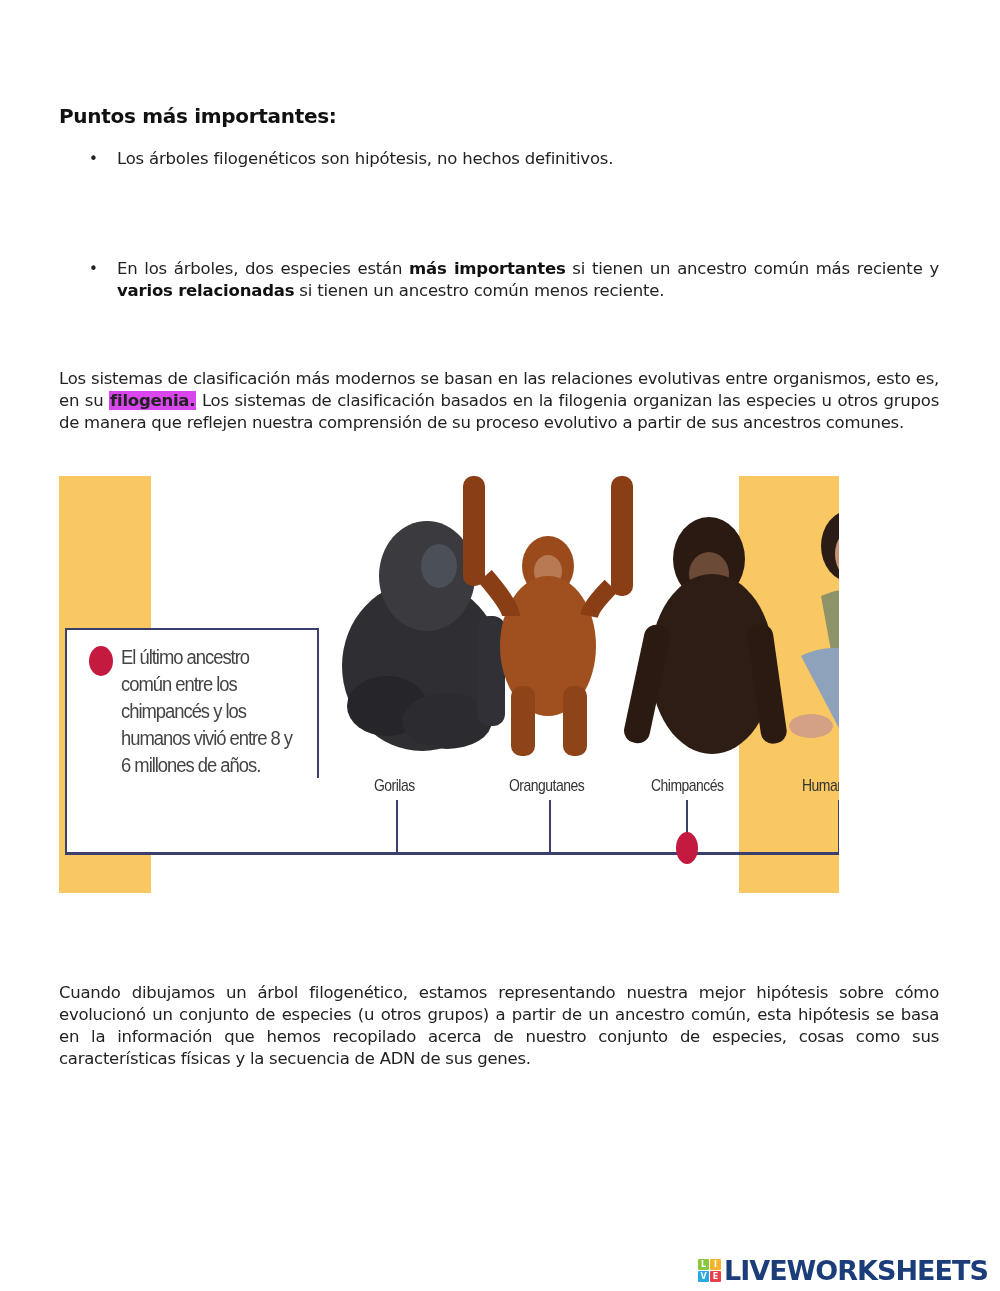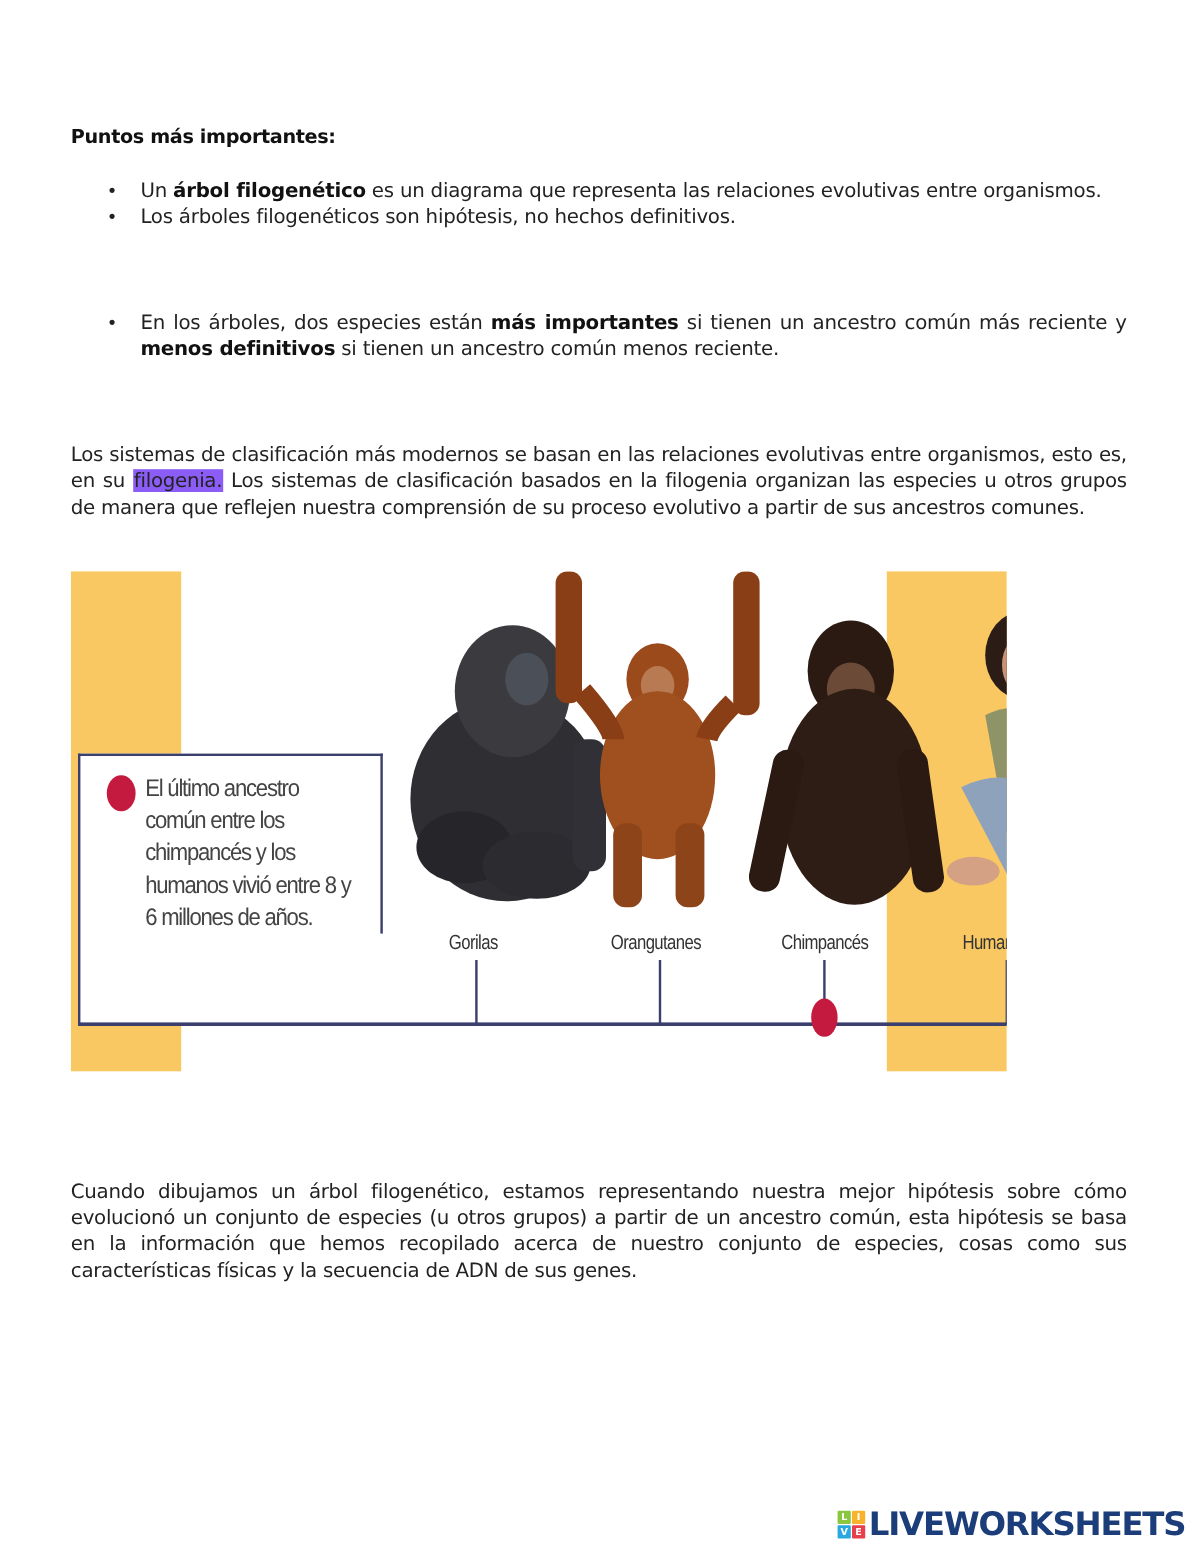--- a/index.html
+++ b/index.html
@@ -1,29 +1,29 @@
 <!DOCTYPE html>
 <html><head>
 <meta charset="utf-8">
 <style>
   * { box-sizing: border-box; margin: 0; padding: 0; }
   html, body { width: 1000px; height: 1291px; background: #ffffff; overflow: hidden; }
   body { position: relative; font-family: "DejaVu Sans", sans-serif; color: #222; }
 
   .page { position: absolute; left: 0; top: 0; width: 1000px; height: 1291px; }
 
-  .heading { position: absolute; left: 59px; font-weight: bold; font-size: 16px; color: #111; letter-spacing: -0.3px; }
+  .heading { position: absolute; left: 59px; font-weight: bold; font-size: 20px; color: #111; letter-spacing: -0.3px; }
 
   .bullets { position: absolute; left: 59px; width: 880px; font-size: 16.5px; line-height: 22px; }
   .bullet { position: relative; padding-left: 58px; text-align: justify; letter-spacing: -0.2px; }
   .bullet::before { content: "•"; position: absolute; left: 30px; top: 0; font-size: 15px; }
   .bullet b { font-weight: bold; color: #111; }
 
   .para { position: absolute; left: 59px; width: 880px; font-size: 16.5px; line-height: 22px; text-align: justify; letter-spacing: -0.25px; }
-  .hl { background: #8b5cf6; font-weight: normal; padding: 0 1px; }
+  .hl { background: #d946ef; font-weight: bold; padding: 0 1px; }
 
   
   .figure { position: absolute; left: 59px; top: 476px; width: 780px; height: 417px; background: #fff; overflow: hidden; }
   .band-left { position: absolute; left: 0; top: 0; width: 92px; height: 417px; background: #f9c863; }
   .band-right { position: absolute; right: 0; top: 0; width: 100px; height: 417px; background: #f9c863; }
   .callout { position: absolute; left: 6px; top: 152px; width: 254px; height: 226px; background: #fff; border-left: 2px solid #3a3f6e; border-top: 2px solid #3a3f6e; }
   .callout-right { position: absolute; left: 258px; top: 152px; width: 2px; height: 150px; background: #3a3f6e; }
   .callout-dot { position: absolute; left: 30px; top: 170px; width: 24px; height: 30px; border-radius: 50%; background: #c41a3f; }
   .callout-text { position: absolute; left: 62px; top: 168px; width: 192px; font-family: "Liberation Sans Narrow","Liberation Sans", sans-serif; font-size: 20px; line-height: 27px; color: #444; letter-spacing: -1.1px; transform: scaleX(0.92); transform-origin: left top; }
   .axis { position: absolute; left: 6px; top: 376px; width: 774px; height: 3px; background: #3a3f6e; }
@@ -41,26 +41,25 @@
   .logo-text { font-family: "DejaVu Sans", sans-serif; font-weight: bold; font-size: 27px; color: #1b3d7a; letter-spacing: -1px; }
 </style>
 </head>
 <body>
 
 <div class="page">
 
   <div class="heading" style="top:104px;">Puntos más importantes:</div>
 
   <div class="bullets" style="top:148px;">
-    <div class="bullet"><span>Un </span><b>árbol filogenético</b><span> es un diagrama que representa las relaciones evolutivas entre organismos.</span></div>
     <div class="bullet">Los árboles filogenéticos son hipótesis, no hechos definitivos.</div>
   </div>
 
   <div class="bullets" style="top:258px;">
-    <div class="bullet"><span>En los árboles, dos especies están </span><b>más importantes</b><span> si tienen un ancestro común más reciente y </span><b>menos definitivos</b><span> si tienen un ancestro común menos reciente.</span></div>
+    <div class="bullet"><span>En los árboles, dos especies están </span><b>más importantes</b><span> si tienen un ancestro común más reciente y </span><b>varios relacionadas</b><span> si tienen un ancestro común menos reciente.</span></div>
   </div>
 
   <div class="para" style="top:368px;"><span>Los sistemas de clasificación más modernos se basan en las relaciones evolutivas entre organismos, esto es, en su </span><span class="hl">filogenia.</span><span> Los sistemas de clasificación basados en la filogenia organizan las especies u otros grupos de manera que reflejen nuestra comprensión de su proceso evolutivo a partir de sus ancestros comunes.</span></div>
 
   <div class="figure">
     <div class="band-left"></div>
     <div class="band-right"></div>
 
     <svg class="animal" style="left:268px;top:30px;" width="190" height="250" viewBox="0 0 190 250">
       <ellipse cx="95" cy="160" rx="80" ry="85" fill="#2f2f33"></ellipse>

